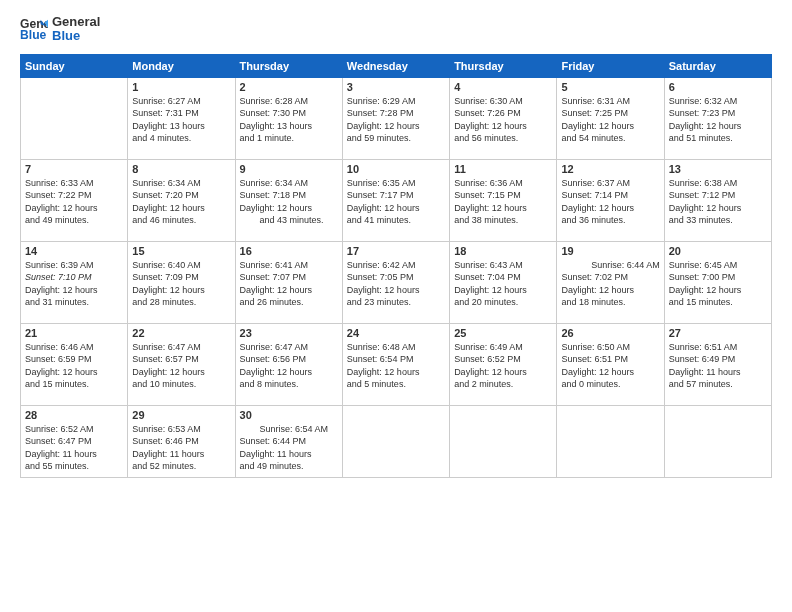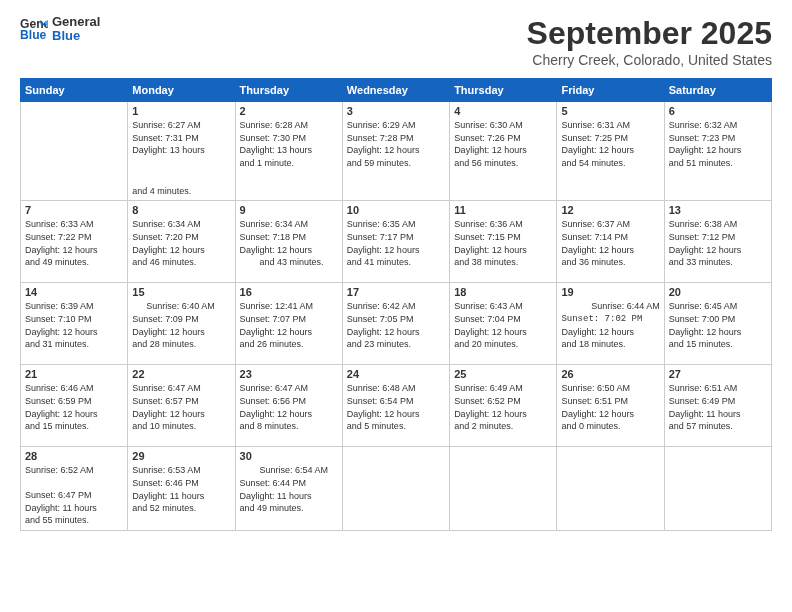--- a/index.html
+++ b/index.html
@@ -93,24 +93,20 @@
         <text x="0" y="14" font-size="13" font-weight="bold" fill="#333">General</text>
         <text x="0" y="26" font-size="13" font-weight="bold" fill="#1565c0">Blue</text>
         <polygon points="22,5 28,12 22,10" fill="#1565c0"></polygon>
         <polygon points="26,8 30,5 30,14" fill="#42a5f5"></polygon>
       </svg>
       <div style="display:flex;flex-direction:column;line-height:1.1;">
         <span style="font-size:13px;font-weight:bold;color:#333;">General</span>
         <span style="font-size:13px;font-weight:bold;color:#1565c0;">Blue</span>
       </div>
     </div>
-    <div class="title-area">
-      <div class="month-title">September 2025</div>
-      <div class="subtitle">Cherry Creek, Colorado, United States</div>
-    </div>
   </div>
 
   <table class="calendar">
     <thead>
       <tr>
       <th>Sunday</th>
           <th>Monday</th>
           <th>Thursday</th>
           <th>Wednesday</th>
           <th>Thursday</th>
@@ -120,21 +116,21 @@
     </thead>
     <tbody id="calendar-body">
     <tr>
           <td class="empty-cell"></td>
           <td>
             <span class="day-number">1</span>
             <div class="day-info">
               <span style="display: block;">Sunrise: 6:27 AM</span>
               <span style="display: block;">Sunset: 7:31 PM</span>
               <span style="display: block;">Daylight: 13 hours</span>
-              <span style="display: block; margin-top: 28px;">and 4 minutes.</span>
+              <span style="display: block;">and 4 minutes.</span>
             </div>
           </td>
           <td>
             <span class="day-number">2</span>
             <div class="day-info">
               <span style="display: block;">Sunrise: 6:28 AM</span>
               <span style="display: block;">Sunset: 7:30 PM</span>
               <span style="display: block;">Daylight: 13 hours</span>
               <span style="display: block;">and 1 minute.</span>
             </div>
@@ -239,38 +235,38 @@
               <span style="display: block;">Daylight: 12 hours</span>
               <span style="display: block;">and 33 minutes.</span>
             </div>
           </td>
         </tr>
         <tr>
           <td>
             <span class="day-number">14</span>
             <div class="day-info">
               <span style="display: block;">Sunrise: 6:39 AM</span>
-              <span style="display: block;">Sunset: 7:10 PM</span>
+              <span style="display: block; font-style: italic;">Sunset: 7:10 PM</span>
               <span style="display: block;">Daylight: 12 hours</span>
               <span style="display: block;">and 31 minutes.</span>
             </div>
           </td>
           <td>
             <span class="day-number">15</span>
             <div class="day-info">
-              <span style="display: block; margin-left: 14px;">Sunrise: 6:40 AM</span>
+              <span style="display: block;">Sunrise: 6:40 AM</span>
               <span style="display: block;">Sunset: 7:09 PM</span>
               <span style="display: block;">Daylight: 12 hours</span>
               <span style="display: block;">and 28 minutes.</span>
             </div>
           </td>
           <td>
             <span class="day-number">16</span>
             <div class="day-info">
-              <span style="display: block;">Sunrise: 12:41 AM</span>
+              <span style="display: block;">Sunrise: 6:41 AM</span>
               <span style="display: block;">Sunset: 7:07 PM</span>
               <span style="display: block;">Daylight: 12 hours</span>
               <span style="display: block;">and 26 minutes.</span>
             </div>
           </td>
           <td>
             <span class="day-number">17</span>
             <div class="day-info">
               <span style="display: block;">Sunrise: 6:42 AM</span>
               <span style="display: block;">Sunset: 7:05 PM</span>
@@ -284,21 +280,21 @@
               <span style="display: block;">Sunrise: 6:43 AM</span>
               <span style="display: block;">Sunset: 7:04 PM</span>
               <span style="display: block;">Daylight: 12 hours</span>
               <span style="display: block;">and 20 minutes.</span>
             </div>
           </td>
           <td>
             <span class="day-number">19</span>
             <div class="day-info">
               <span style="display: block; text-align: right;">Sunrise: 6:44 AM</span>
-              <span style="display: block; font-family: Liberation Mono, monospace;">Sunset: 7:02 PM</span>
+              <span style="display: block;">Sunset: 7:02 PM</span>
               <span style="display: block;">Daylight: 12 hours</span>
               <span style="display: block;">and 18 minutes.</span>
             </div>
           </td>
           <td>
             <span class="day-number">20</span>
             <div class="day-info">
               <span style="display: block;">Sunrise: 6:45 AM</span>
               <span style="display: block;">Sunset: 7:00 PM</span>
               <span style="display: block;">Daylight: 12 hours</span>
@@ -369,21 +365,21 @@
               <span style="display: block;">Daylight: 11 hours</span>
               <span style="display: block;">and 57 minutes.</span>
             </div>
           </td>
         </tr>
         <tr class="last-row">
           <td>
             <span class="day-number">28</span>
             <div class="day-info">
               <span style="display: block;">Sunrise: 6:52 AM</span>
-              <span style="display: block; margin-top: 12px;">Sunset: 6:47 PM</span>
+              <span style="display: block;">Sunset: 6:47 PM</span>
               <span style="display: block;">Daylight: 11 hours</span>
               <span style="display: block;">and 55 minutes.</span>
             </div>
           </td>
           <td>
             <span class="day-number">29</span>
             <div class="day-info">
               <span style="display: block;">Sunrise: 6:53 AM</span>
               <span style="display: block;">Sunset: 6:46 PM</span>
               <span style="display: block;">Daylight: 11 hours</span>

